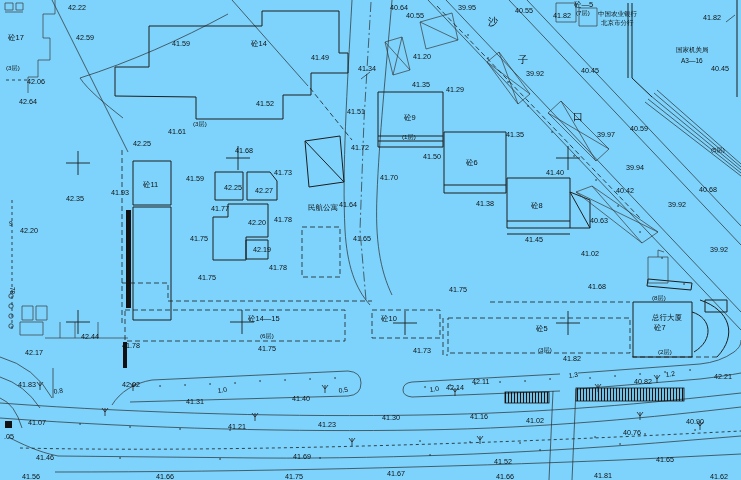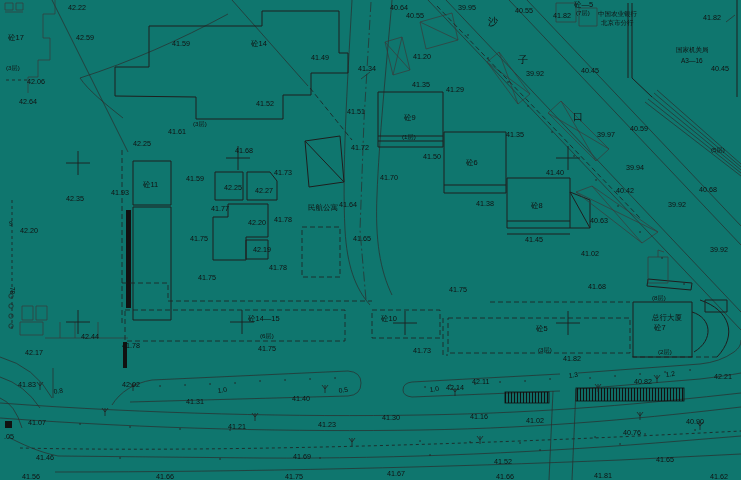--- a/index.html
+++ b/index.html
@@ -1,16 +1,16 @@
 <!DOCTYPE html>
 <html><head>
 <meta charset="utf-8">
 <style>
   html,body{margin:0;padding:0;background:#e8e8e8;}
-  #stage{position:relative;width:741px;height:480px;background:#0f766e;overflow:hidden;
+  #stage{position:relative;width:741px;height:480px;background:#7dd3fc;overflow:hidden;
          font-family:"Liberation Sans", sans-serif;}
   svg{position:absolute;left:0;top:0;}
   .thin{stroke:#2b2b2b;stroke-width:.7;fill:none;}
   .bld{stroke:#1e1e1e;stroke-width:1;fill:none;}
   .bldlt{stroke:#3a3a3a;stroke-width:.7;fill:none;}
   .dash{stroke:#1e1e1e;stroke-width:.8;fill:none;stroke-dasharray:5,3;}
   .dashf{stroke:#1e1e1e;stroke-width:.8;fill:none;stroke-dasharray:3,3;}
   .dashdot{stroke:#2b2b2b;stroke-width:.7;fill:none;stroke-dasharray:10,3,2,3;}
   .solidfill{fill:#111;stroke:none;}
   .cross{stroke:#1e1e1e;stroke-width:.9;fill:none;}

